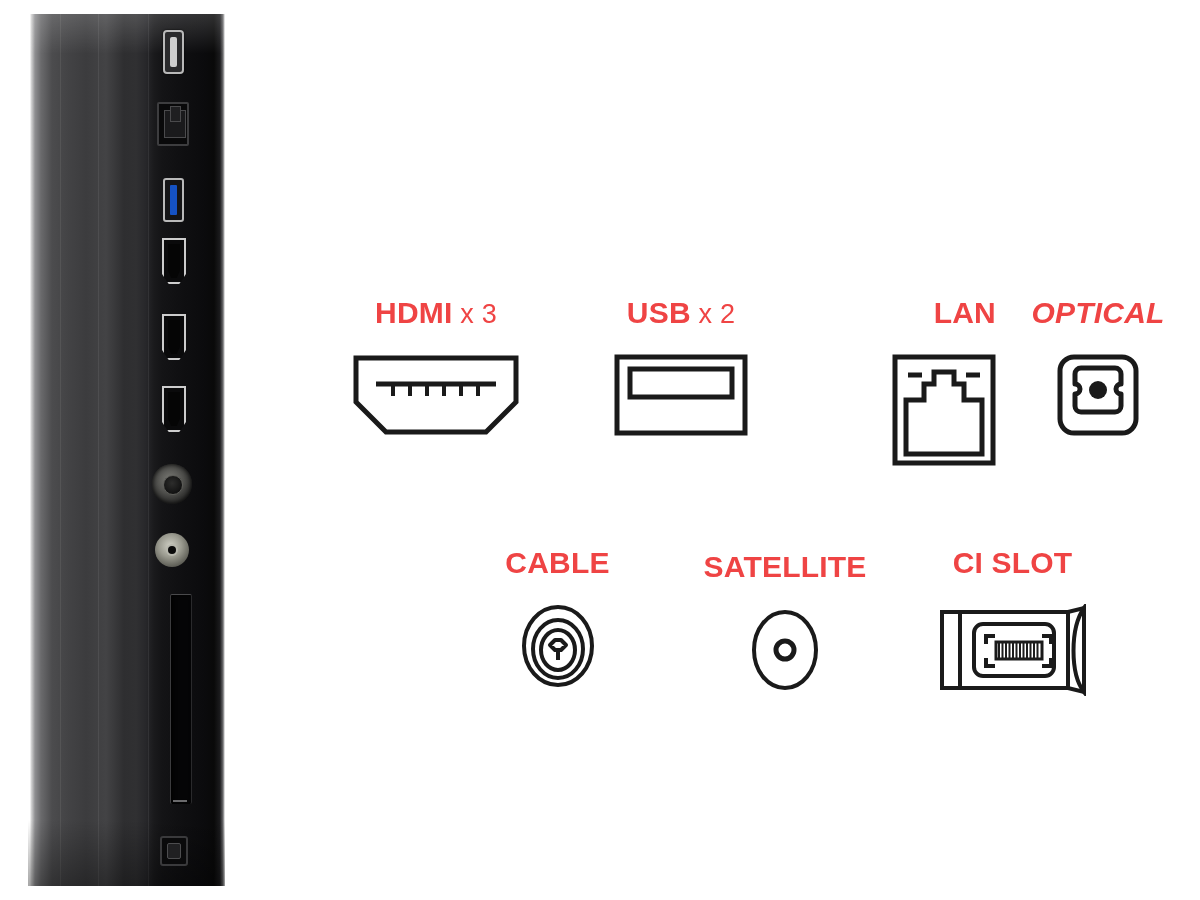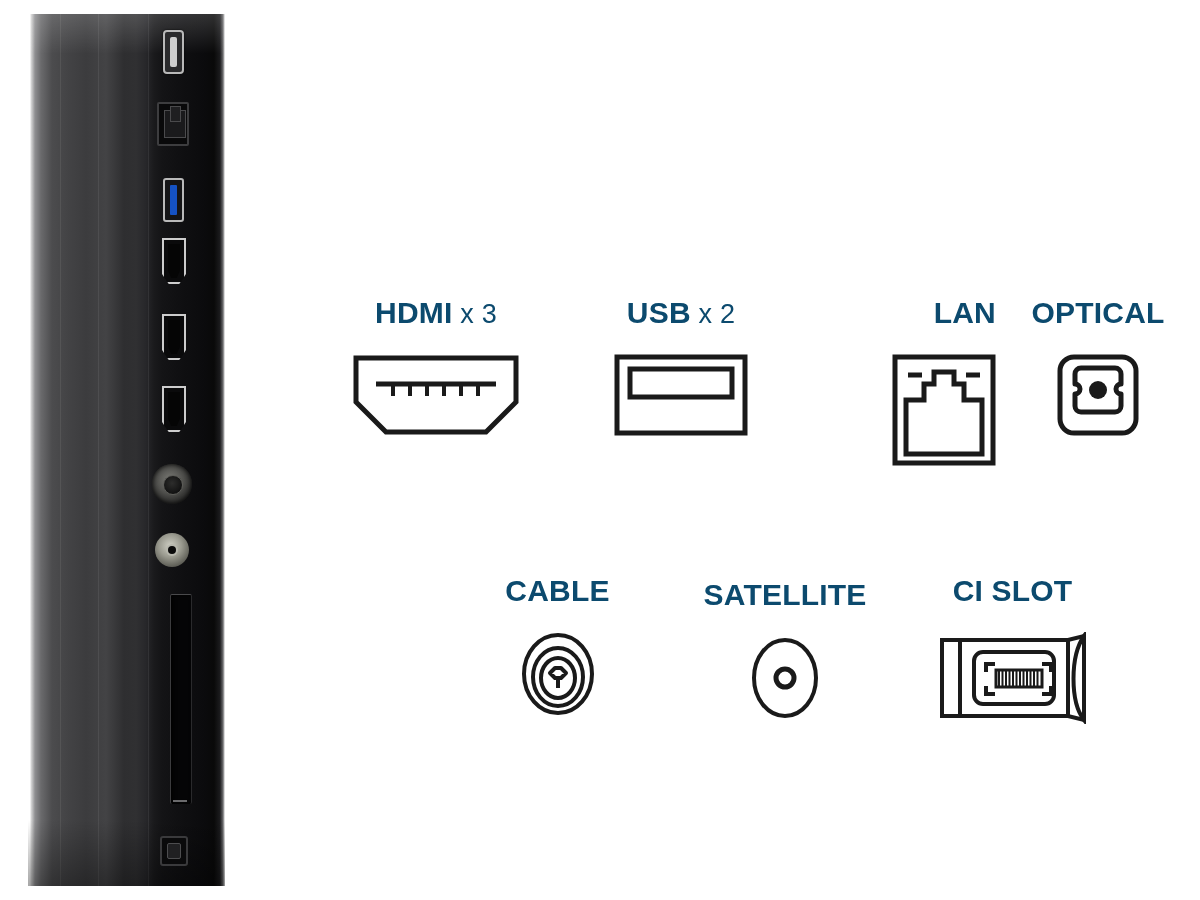--- a/index.html
+++ b/index.html
@@ -215,49 +215,49 @@
     left: 250px;
     top: 0;
     width: 950px;
     height: 900px;
   }
   .legend-row {
     position: absolute;
     display: flex;
   }
   #row-top   { left: 60px; top: 298px; width: 890px; }
-  #row-bottom{ left: 195px; top: 548px; width: 680px; margin-top: 28px; }
+  #row-bottom{ left: 195px; top: 548px; width: 680px; }
 
   .legend-item {
     display: flex;
     flex-direction: column;
     align-items: center;
   }
   .legend-label {
     font-size: 30px;
     font-weight: bold;
-    color: #0c4a6e;
+    color: #ef4444;
     letter-spacing: 0.2px;
     white-space: nowrap;
     line-height: 1;
     margin-bottom: 26px;
   }
   .legend-label .mult {
     font-weight: normal;
     font-size: 27px;
   }
   .legend-icon {
     display: block;
   }
 
   
   .slot-hdmi      { width: 252px; }
   .slot-usb       { width: 238px; text-align: center; }
   .slot-lan       { width: 196px; align-items: flex-end; }
-  .slot-optical   { width: 204px; }
+  .slot-optical   { width: 204px; font-style: italic; }
   .slot-cable     { width: 225px; }
   .slot-satellite { width: 230px; justify-content: center; }
   .slot-cislot    { width: 225px; justify-content: flex-end; }
 </style>
 </head>
 <body>
 
 <div id="tv-panel-photo">
   <div class="panel-body"></div>
   <div class="panel-seam" style="left:60px"></div>

